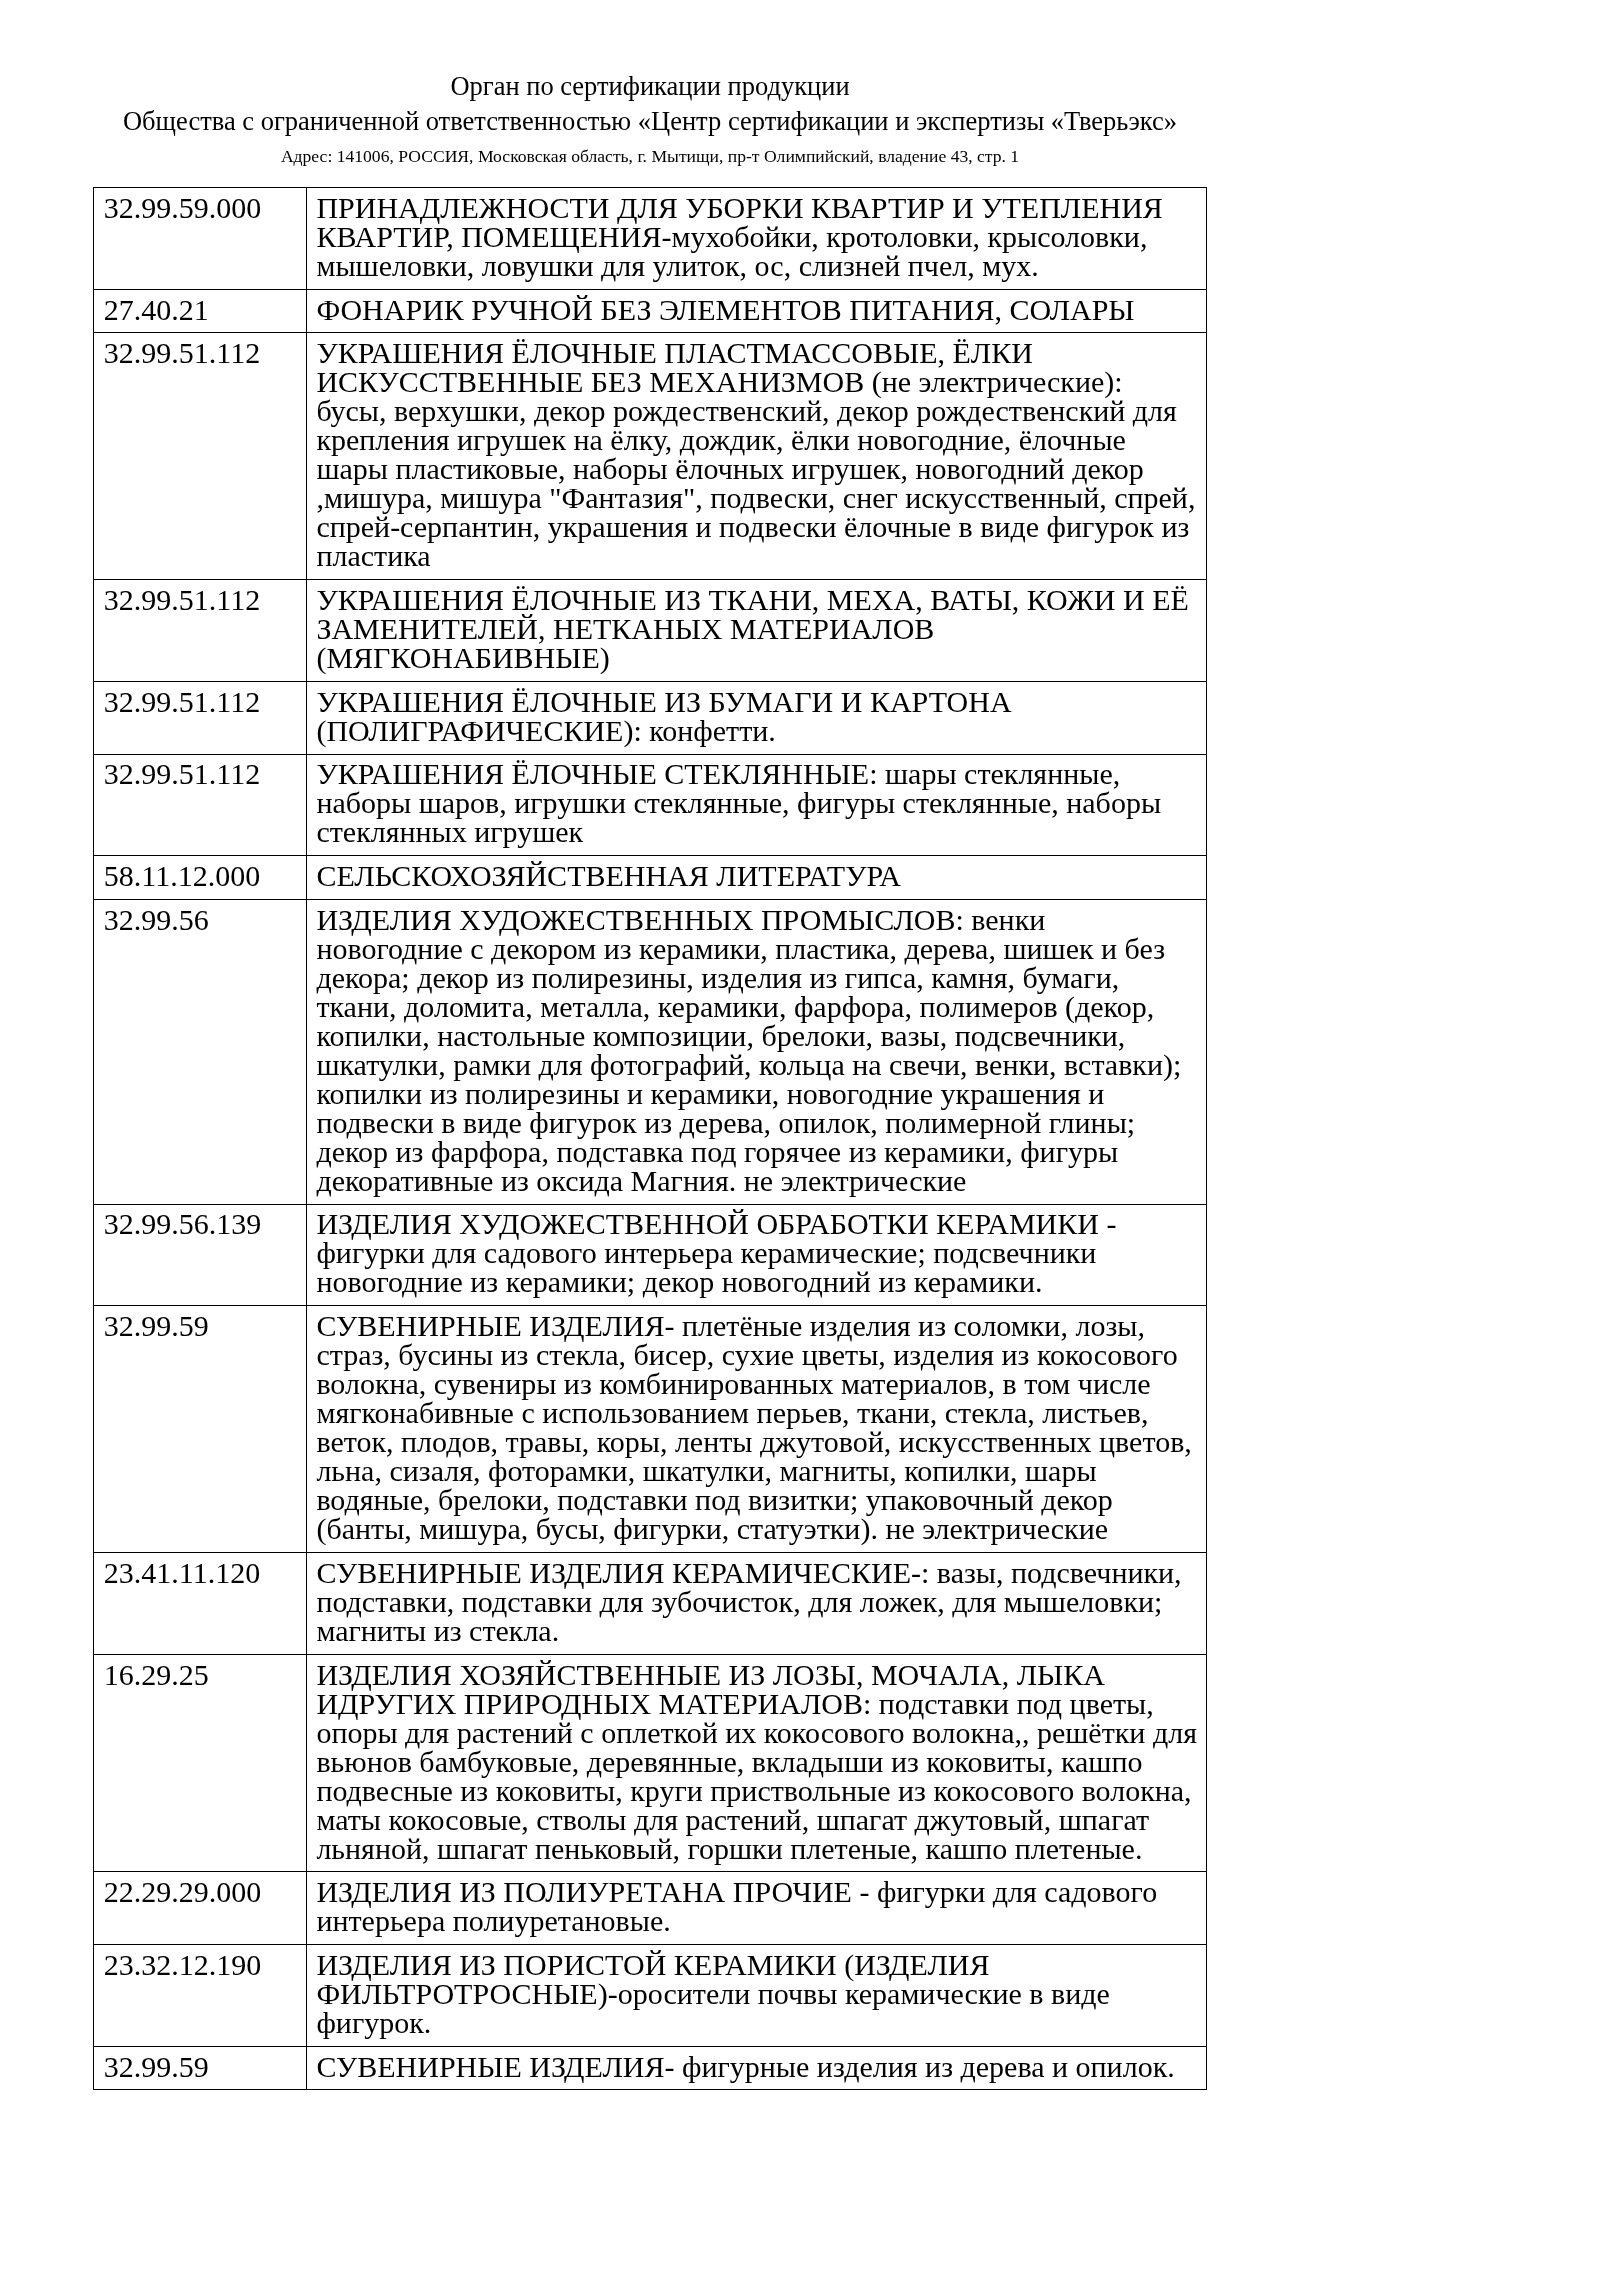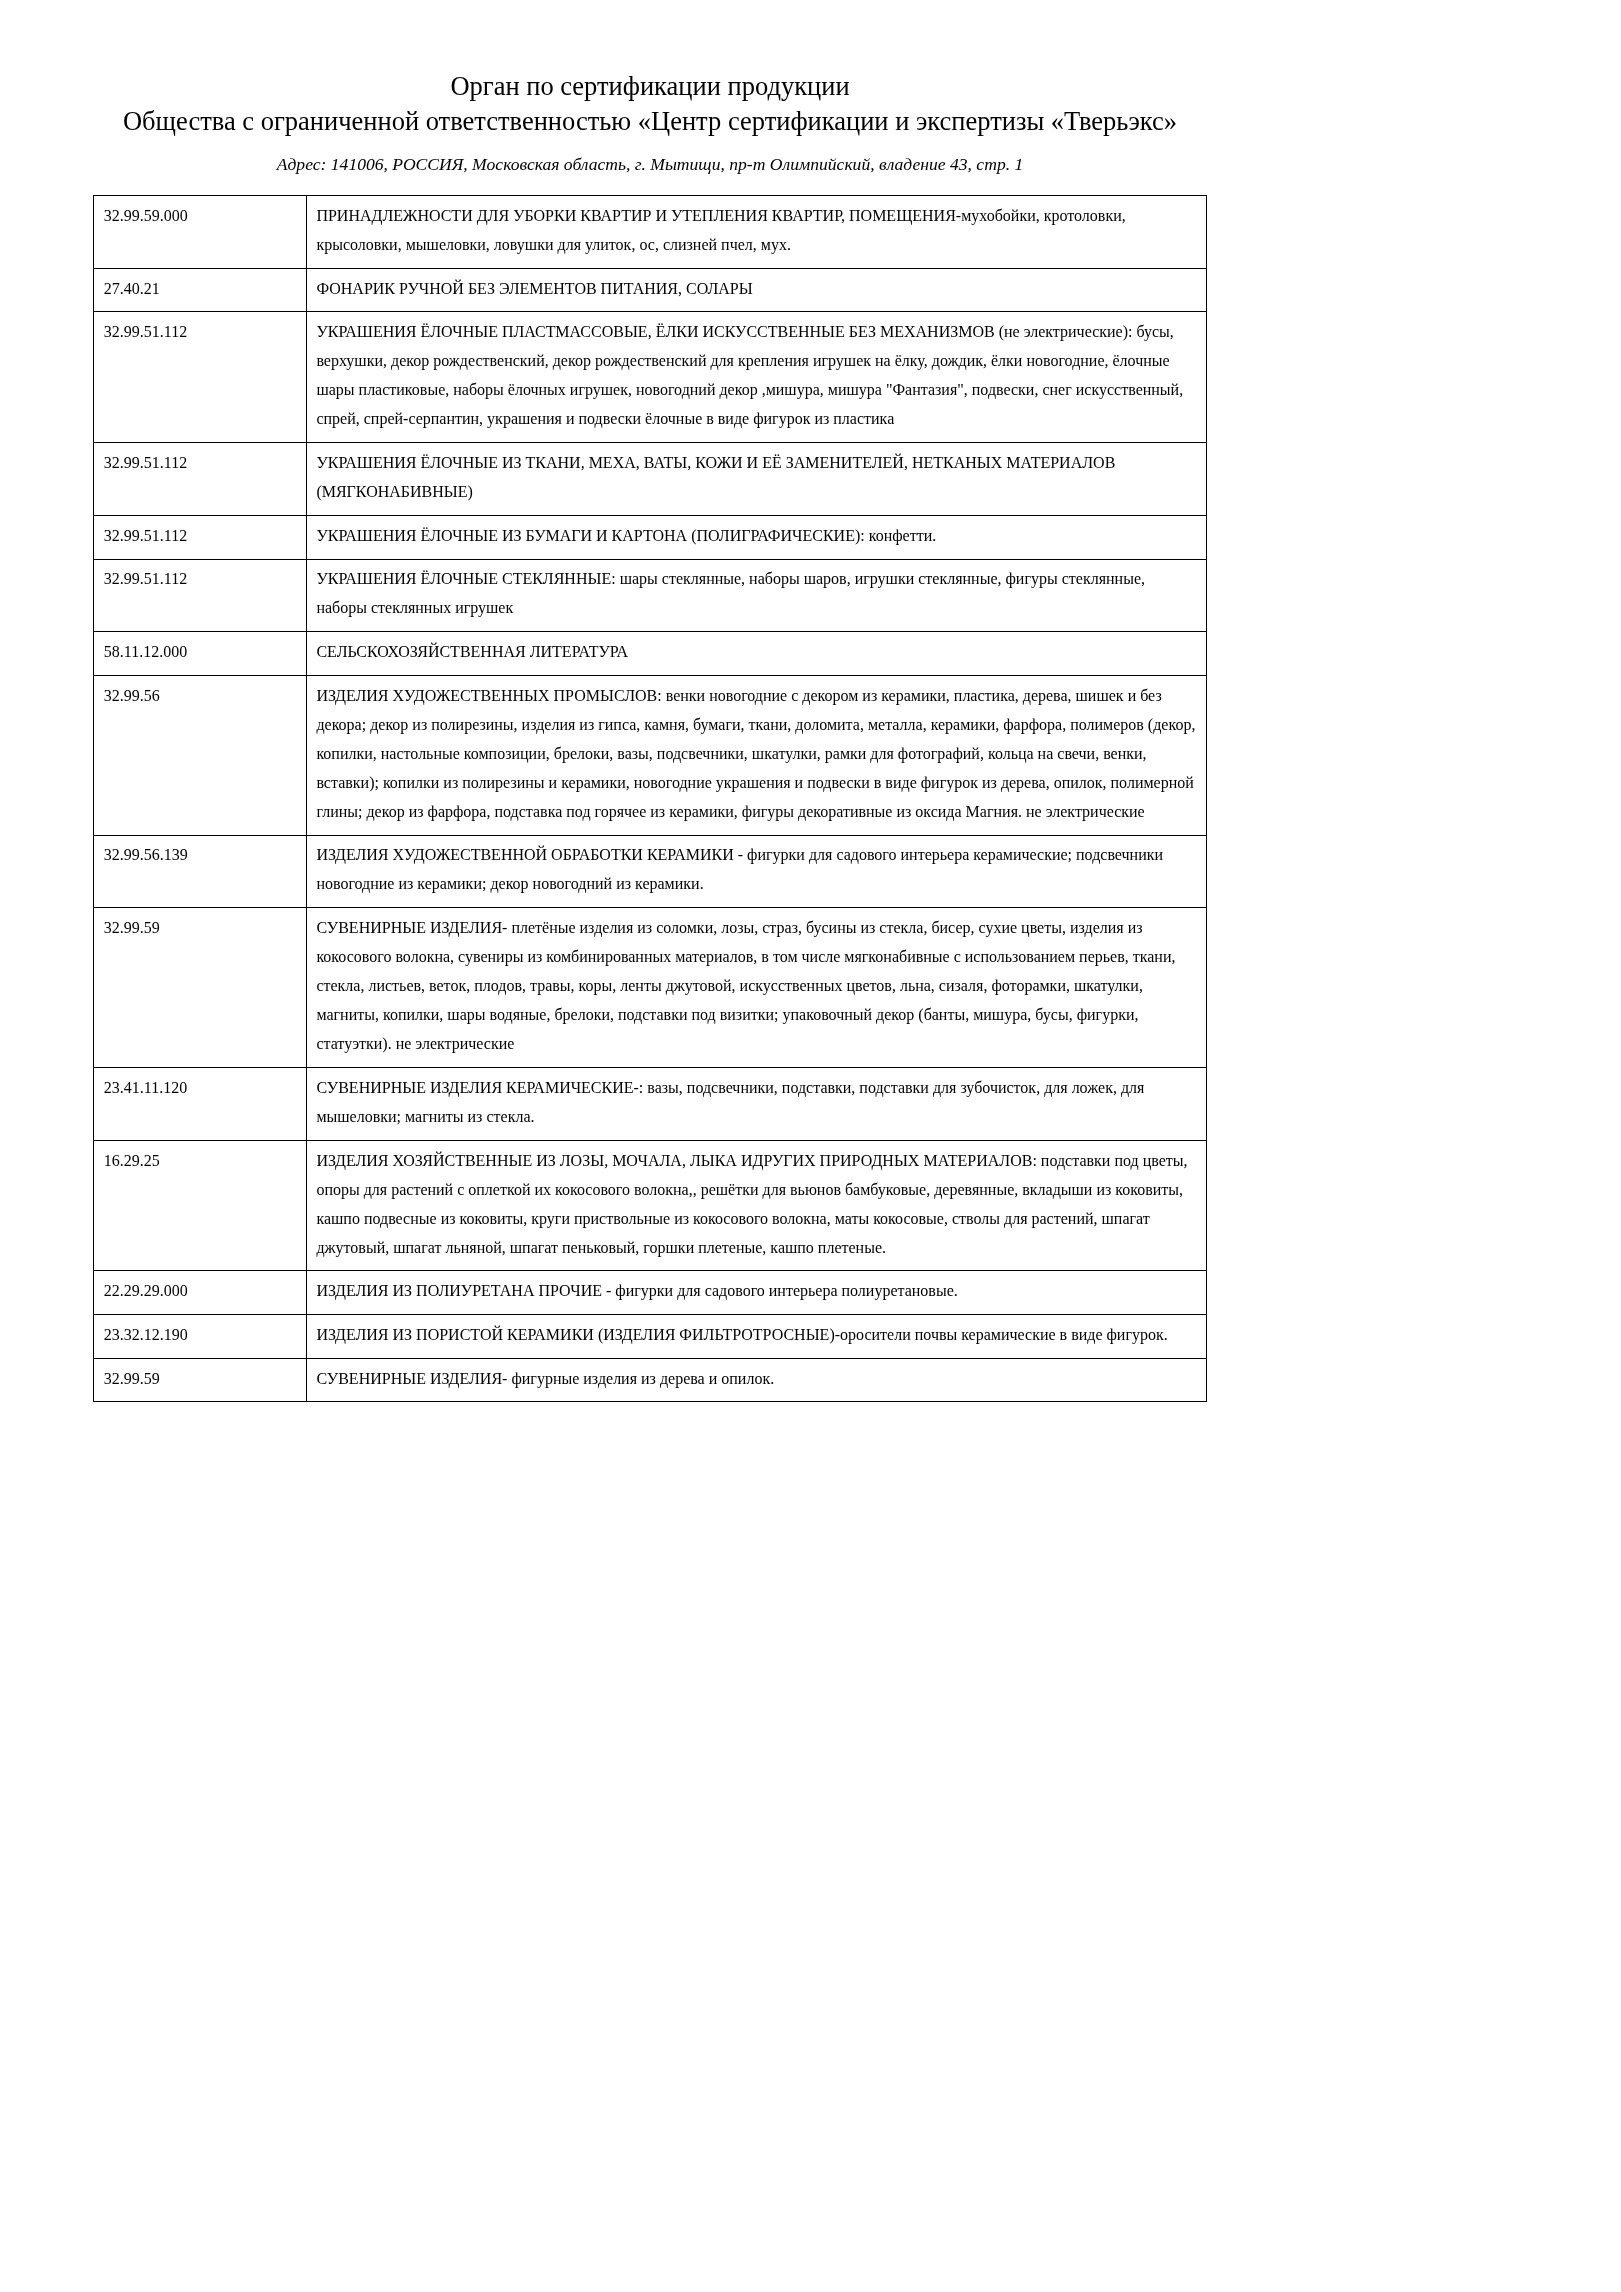--- a/index.html
+++ b/index.html
@@ -31,34 +31,33 @@
     font-size: 26.5px;
     line-height: 35px;
   }
   .header .line3 {
     font-size: 26.5px;
     line-height: 35px;
   }
   .header .addr {
     font-size: 17.6px;
     line-height: 25.5px;
-    margin-top: 13px;
-    font-style: italic;
+    margin-top: 5px;
   }
   table.main {
     width: 100%;
     border-collapse: collapse;
     table-layout: fixed;
     margin-top: 7.8px;
   }
   table.main td {
     border: 1px solid #000000;
     vertical-align: top;
     padding: 4.9px 7.8px 8.8px 9.8px;
-    font-size: 16px;
+    font-size: 30px;
     line-height: 29px;
   }
   td.code {
     width: 194px;
     white-space: nowrap;
     font-size: 22.5px;
     padding-left: 11.8px;
   }
   td.desc {
     font-size: 23px;

